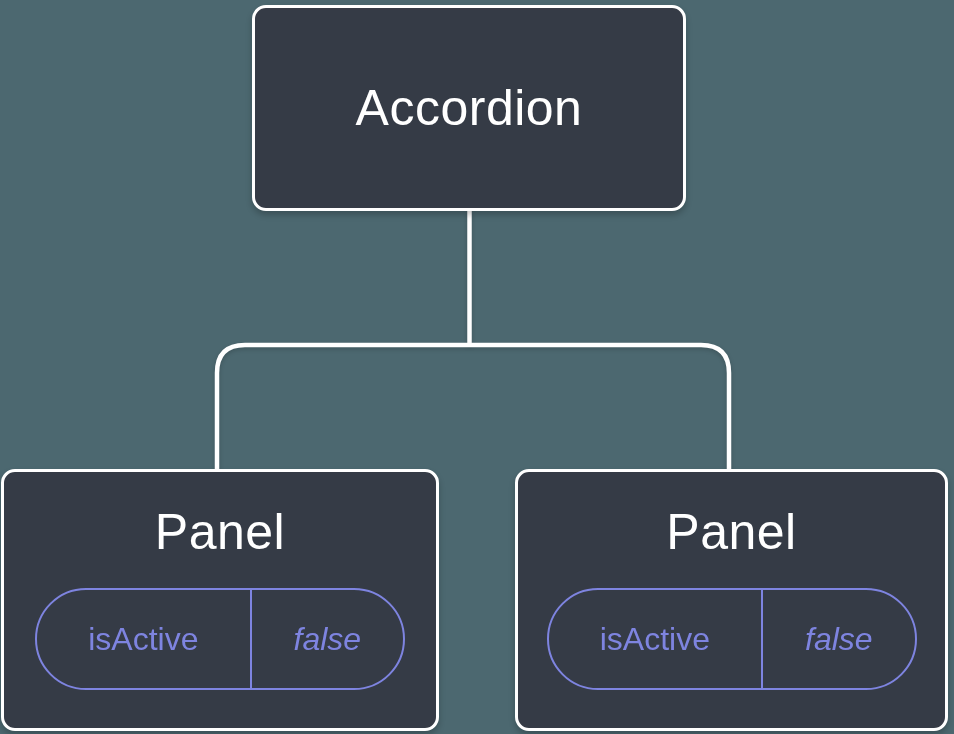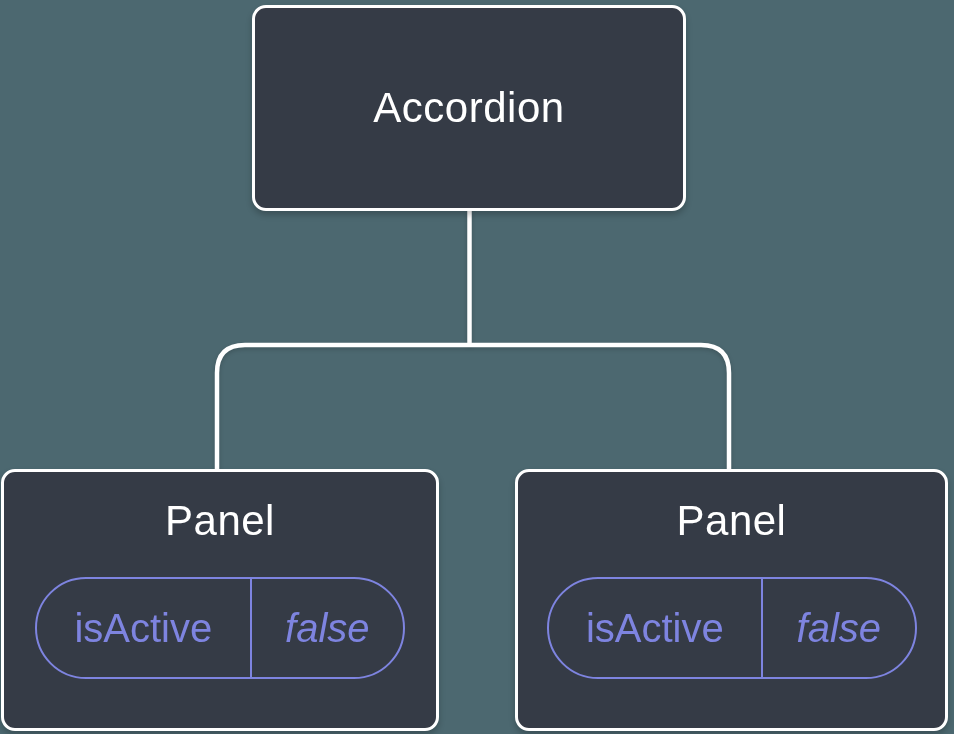--- a/index.html
+++ b/index.html
@@ -53,46 +53,46 @@
     height: 262px;
   }
   .node-panel-right {
     left: 515px;
     top: 469px;
     width: 433px;
     height: 262px;
   }
   .node-label {
     color: var(--label-text, #FFFFFF);
-    font-size: 42px;
+    font-size: 50px;
     font-weight: 500;
     letter-spacing: 0.5px;
     line-height: 52px;
     white-space: nowrap;
   }
   .panel-title {
-    margin-top: 23px;
+    margin-top: 34px;
   }
   .state-pill {
     margin-top: 30px;
     box-sizing: border-box;
     width: 370px;
     height: 102px;
     border: 2.5px solid var(--accent, #7E84E0);
     border-radius: 51px;
     display: flex;
     align-items: stretch;
     overflow: hidden;
   }
   .state-cell {
     display: flex;
     align-items: center;
     justify-content: center;
     color: var(--accent, #7E84E0);
-    font-size: 40px;
+    font-size: 32px;
     line-height: 1;
     white-space: nowrap;
   }
   .state-cell-key {
     flex: 0 0 58.1%;
     border-right: 2.5px solid var(--accent, #7E84E0);
   }
   .state-cell-value {
     flex: 1 1 auto;
     font-style: italic;

